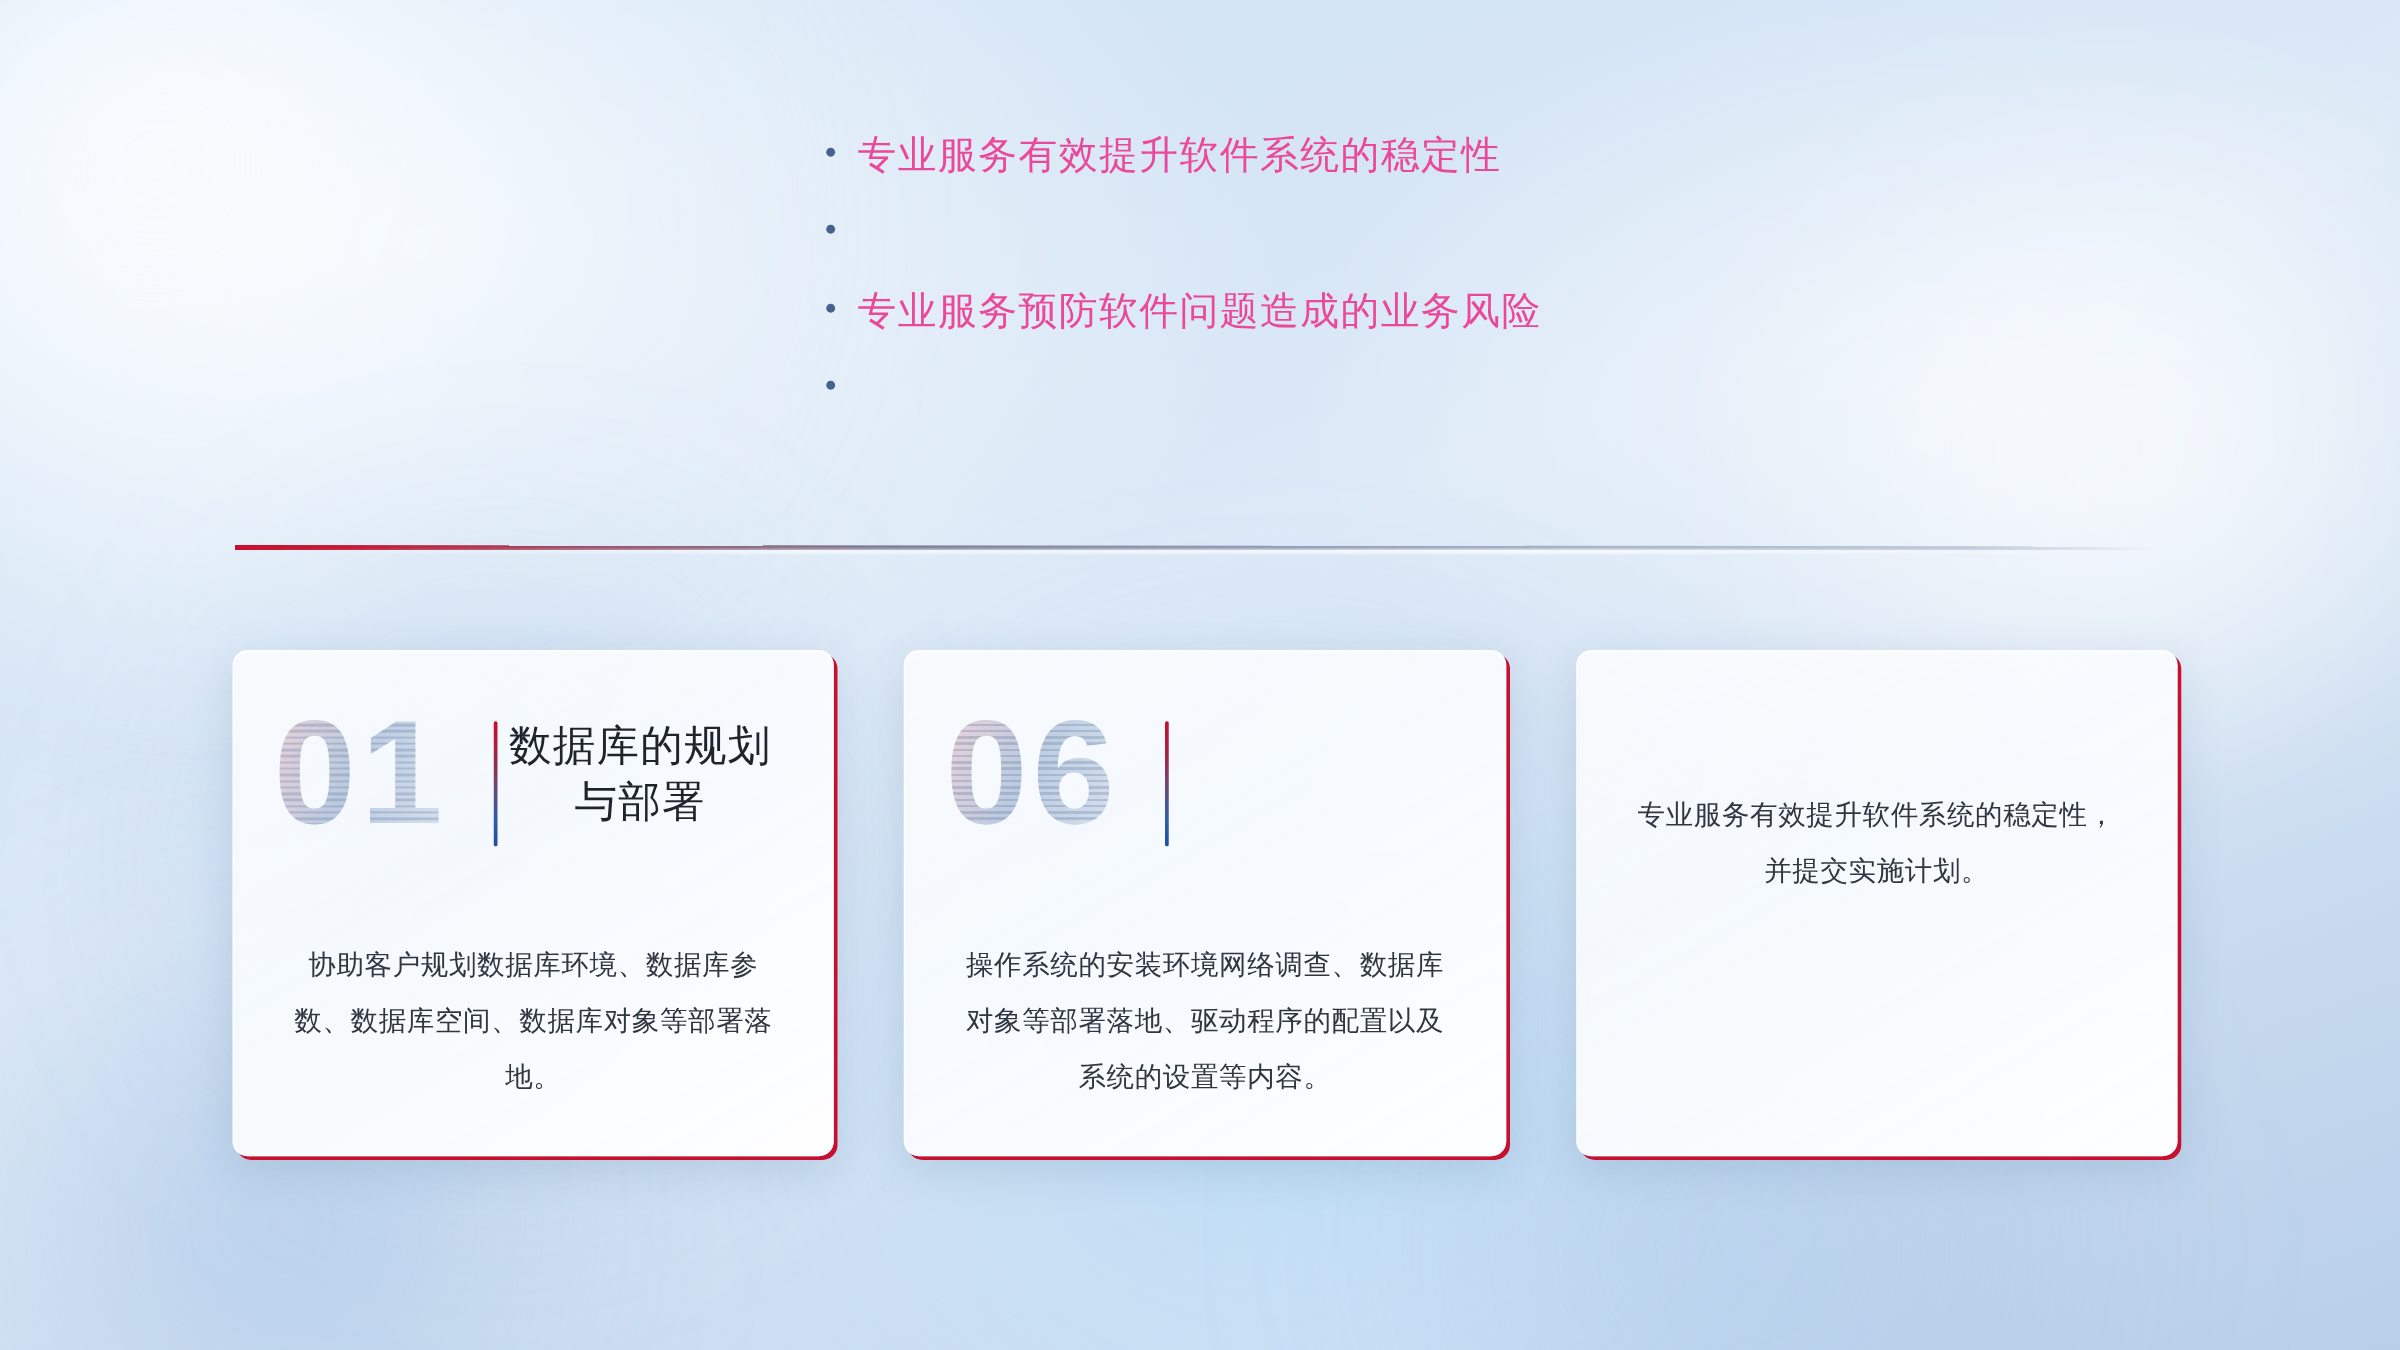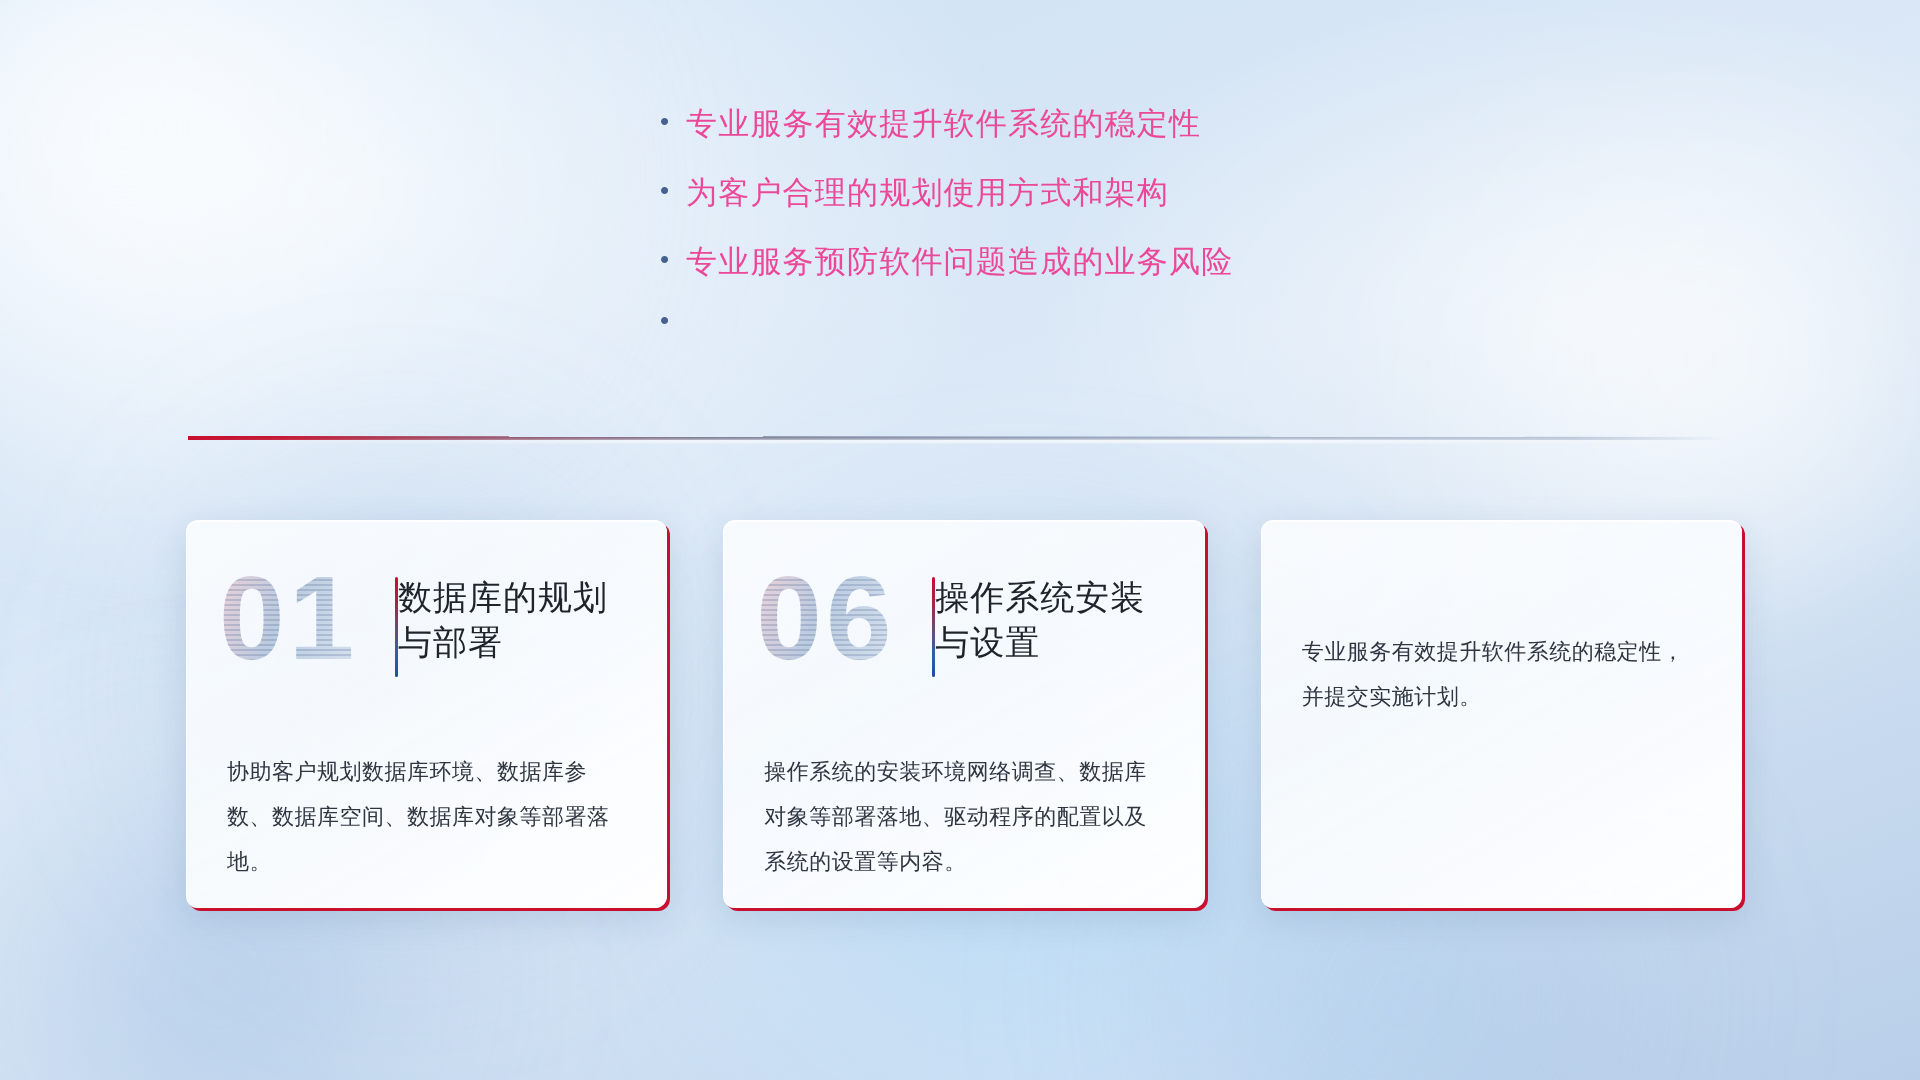--- a/index.html
+++ b/index.html
@@ -62,23 +62,24 @@
   
   .cards { position:absolute; left:186px; top:520px; width:1556px; display:flex; gap:56px; }
   .card {
     position:relative; width:484px; border-radius:12px;
     background:linear-gradient(150deg, rgba(255,255,255,0.80) 0%, rgba(248,251,254,0.92) 40%, rgba(255,255,255,0.97) 100%);
     box-shadow:
       3px 3px 0 0 #c8102e,
       0 10px 34px rgba(80,110,150,0.18),
       inset 0 1px 0 rgba(255,255,255,0.9);
     border:1px solid rgba(255,255,255,0.85);
-    padding:52px 40px 23px 40px;
+    padding:52px 40px 40px 40px;
     backdrop-filter:blur(6px);
     min-height:388px;
+    text-align:center;
   }
   .card.c2 { min-height:388px; }
   .card-head { display:flex; align-items:flex-start; position:relative; min-height:120px; }
 
   .ghost-num {
     position:absolute; left:-8px; top:-14px;
     font-size:118px; font-weight:700; line-height:1;
     letter-spacing:4px;
     font-family:"Liberation Sans","DejaVu Sans",sans-serif;
     color:transparent;
@@ -120,21 +121,20 @@
 
 <div class="stage">
 
   <div class="bullets">
     <div class="bullet-row">
       <span class="bullet-dot"></span>
       <span class="bullet-text">专业服务有效提升软件系统的稳定性</span>
     </div>
     <div class="bullet-row">
       <span class="bullet-dot"></span>
-      <span class="bullet-text">为客户合理的规划使用方式和架构</span>
     </div>
     <div class="bullet-row">
       <span class="bullet-dot"></span>
       <span class="bullet-text">专业服务预防软件问题造成的业务风险</span>
     </div>
     <div class="bullet-row">
       <span class="bullet-dot"></span>
     </div>
   </div>
 
@@ -151,21 +151,20 @@
         <div class="vbar"></div>
         <div class="card-title">数据库的规划与部署</div>
       </div>
       <div class="card-body">协助客户规划数据库环境、数据库参数、数据库空间、数据库对象等部署落地。</div>
     </div>
 
     <div class="card c2">
       <div class="card-head">
         <div class="ghost-num">06</div>
         <div class="vbar"></div>
-        <div class="card-title">操作系统安装与设置</div>
       </div>
       <div class="card-body">操作系统的安装环境网络调查、数据库对象等部署落地、驱动程序的配置以及系统的设置等内容。</div>
     </div>
 
     <div class="card c3">
       <div class="card-body">专业服务有效提升软件系统的稳定性，并提交实施计划。</div>
     </div>
 
   </div>
 </div>

